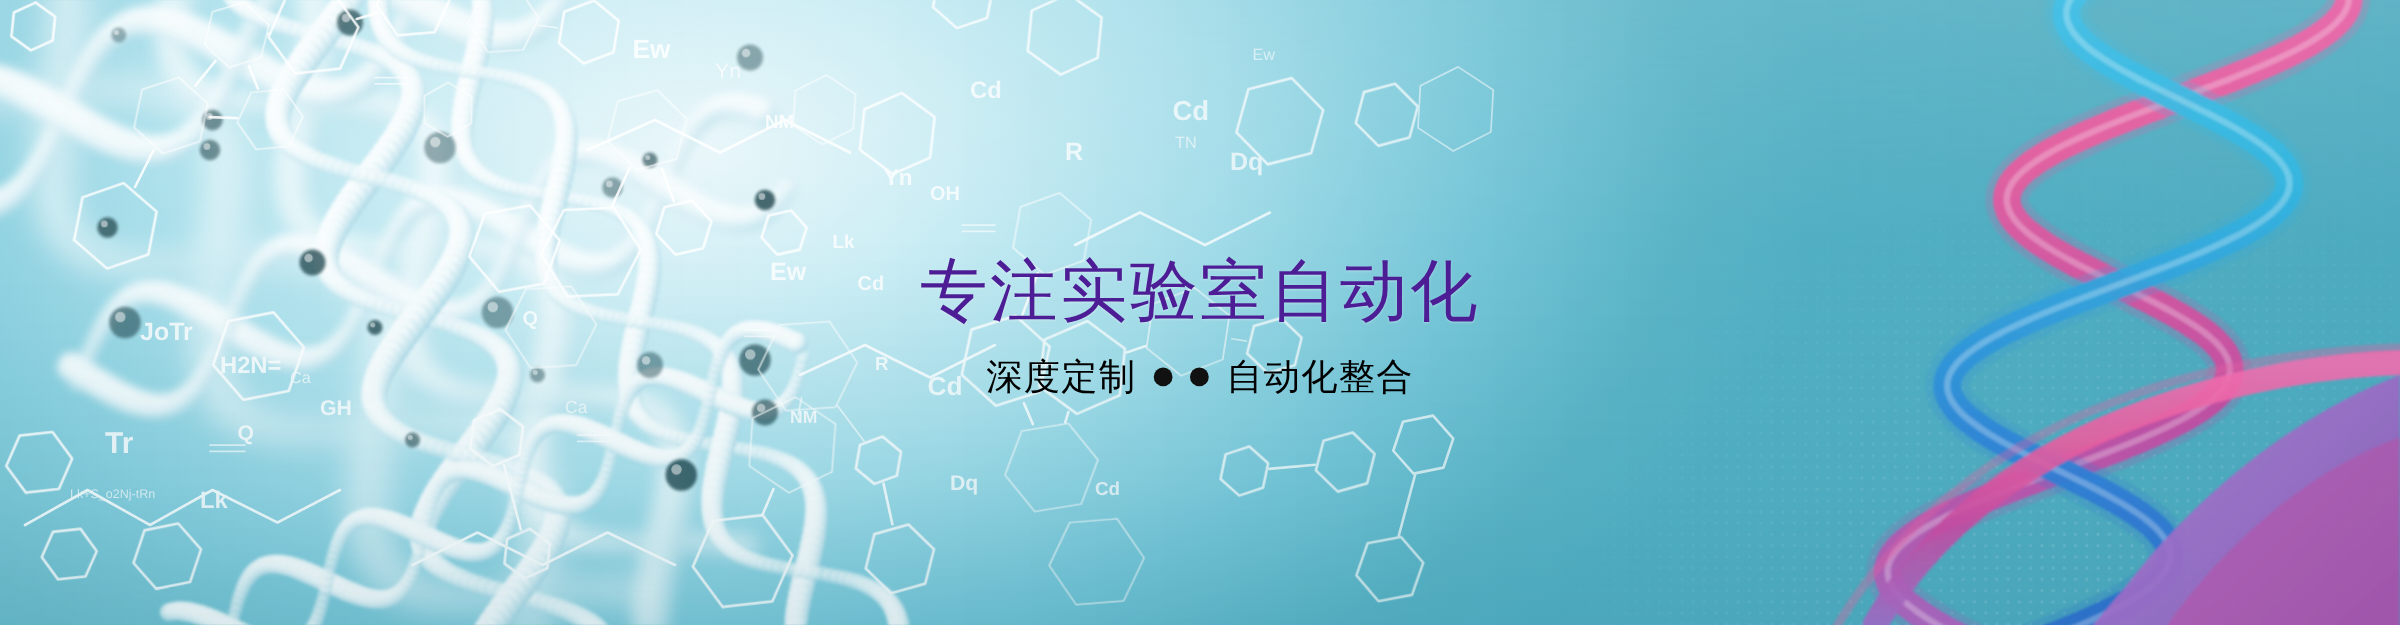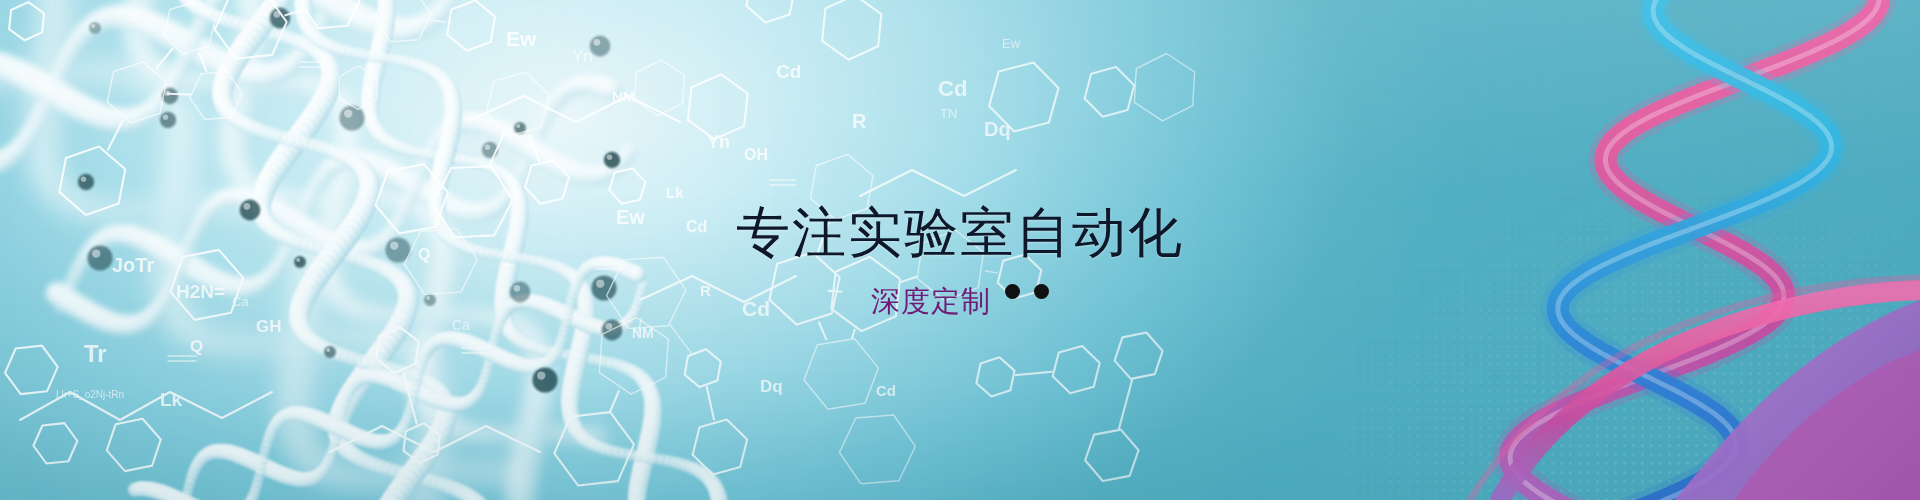--- a/index.html
+++ b/index.html
@@ -47,30 +47,30 @@
 
   
   #text-block{
     position:absolute;left:0;top:0;width:1920px;height:500px;
     display:flex;flex-direction:column;align-items:center;justify-content:center;
     padding-top:22px;box-sizing:border-box;
     pointer-events:none;
   }
   #headline{
     font-family:"DejaVu Sans","Liberation Sans",sans-serif;
-    font-size:54px;line-height:1.12;font-weight:400;color:#0f172a;
+    font-size:54px;line-height:1.12;font-weight:400;color:#4c1d95;
     letter-spacing:2px;white-space:nowrap;
     text-shadow:0 1px 2px rgba(255,255,255,.35);
     margin:0 0 20px 0;
   }
   #subline{
     font-family:"DejaVu Sans","Liberation Sans",sans-serif;
-    font-size:29px;line-height:1.2;font-weight:400;color:#701a75;
+    font-size:29px;line-height:1.2;font-weight:400;color:#000000;
     letter-spacing:1px;white-space:nowrap;margin:0;
-    display:flex;gap:14px;
+    display:flex;align-items:center;gap:14px;
   }
   .sub-seg{display:inline-block;}
   .sub-dot{
     display:inline-block;width:15px;height:15px;border-radius:50%;
     background:#111111;flex:0 0 auto;
   }
 </style>
 </head>
 <body>
 
@@ -2228,16 +2228,17 @@
         <path d="M1470,500 C1516,424 1590,360 1690,322 C1772,290 1856,280 1920,278" fill="none" stroke="#e85fa0" stroke-width="7" stroke-linecap="round" opacity="0.35"></path>
       </g>
   </svg>
 
   <div id="text-block">
     <h1 id="headline">专注实验室自动化</h1>
     <div id="subline">
       <span class="sub-seg">深度定制</span>
       <span class="sub-dot"></span>
       <span class="sub-dot"></span>
+      <span class="sub-seg">自动化整合</span>
     </div>
   </div>
 
 </div>
 
 </body></html>

